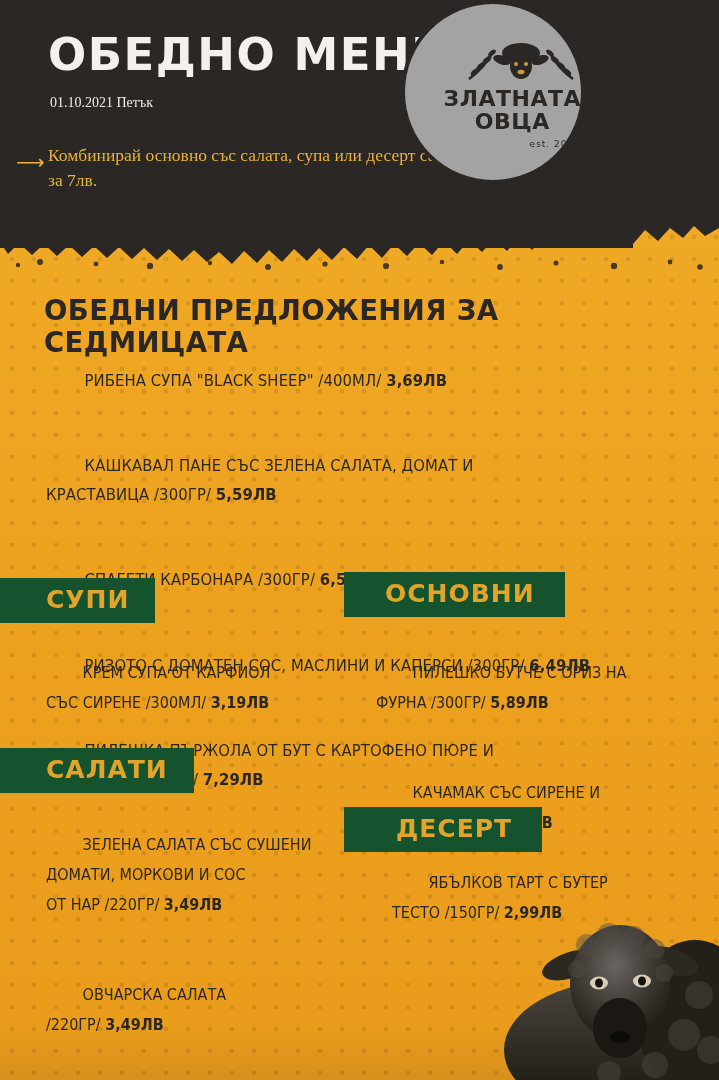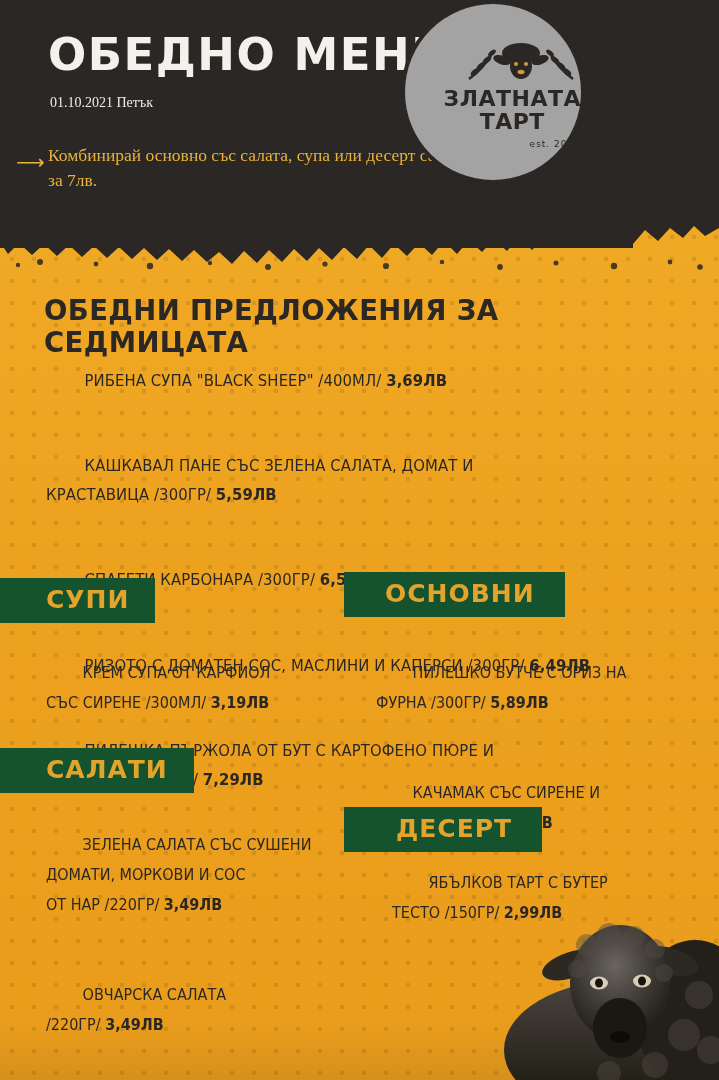--- a/index.html
+++ b/index.html
@@ -265,21 +265,21 @@
           </g>
           <g fill="#cf9a3a">
             <circle cx="55" cy="25" r="2"></circle>
             <circle cx="65" cy="25" r="2"></circle>
             <ellipse cx="60" cy="33" rx="3.5" ry="2.2"></ellipse>
           </g>
         </svg>
       </div>
       <div class="lg-name">
         <span>ЗЛАТНАТА</span><br>
-        <span>ТАРТ</span>
+        <span>ОВЦА</span>
       </div>
       <div class="lg-est">est. 2015</div>
     </div>
   </div>
 
   <svg class="torn" viewBox="0 0 719 56" preserveAspectRatio="none">
     <path fill="#2b2724" d="M0,0 H719 V14 L705,22 L694,12 L683,24 L670,14 L658,27 L645,16 L633,30 L620,18 L607,31 L595,19 L582,33 L570,21 L557,34 L545,22 L532,36 L519,23 L507,37 L494,25 L482,38 L469,26 L457,40 L444,27 L432,41 L419,29 L407,42 L394,30 L382,44 L369,31 L357,45 L344,33 L332,46 L319,34 L307,47 L294,35 L282,48 L269,36 L257,49 L244,37 L232,50 L219,38 L207,48 L194,36 L182,47 L169,35 L157,46 L144,34 L132,45 L119,33 L107,44 L94,32 L82,43 L69,31 L57,42 L44,30 L32,41 L19,29 L8,40 L0,28 Z"></path>
     <g fill="#2b2724" opacity="0.85">
       <circle cx="40" cy="48" r="3"></circle>
         <circle cx="96" cy="50" r="2.4"></circle>

